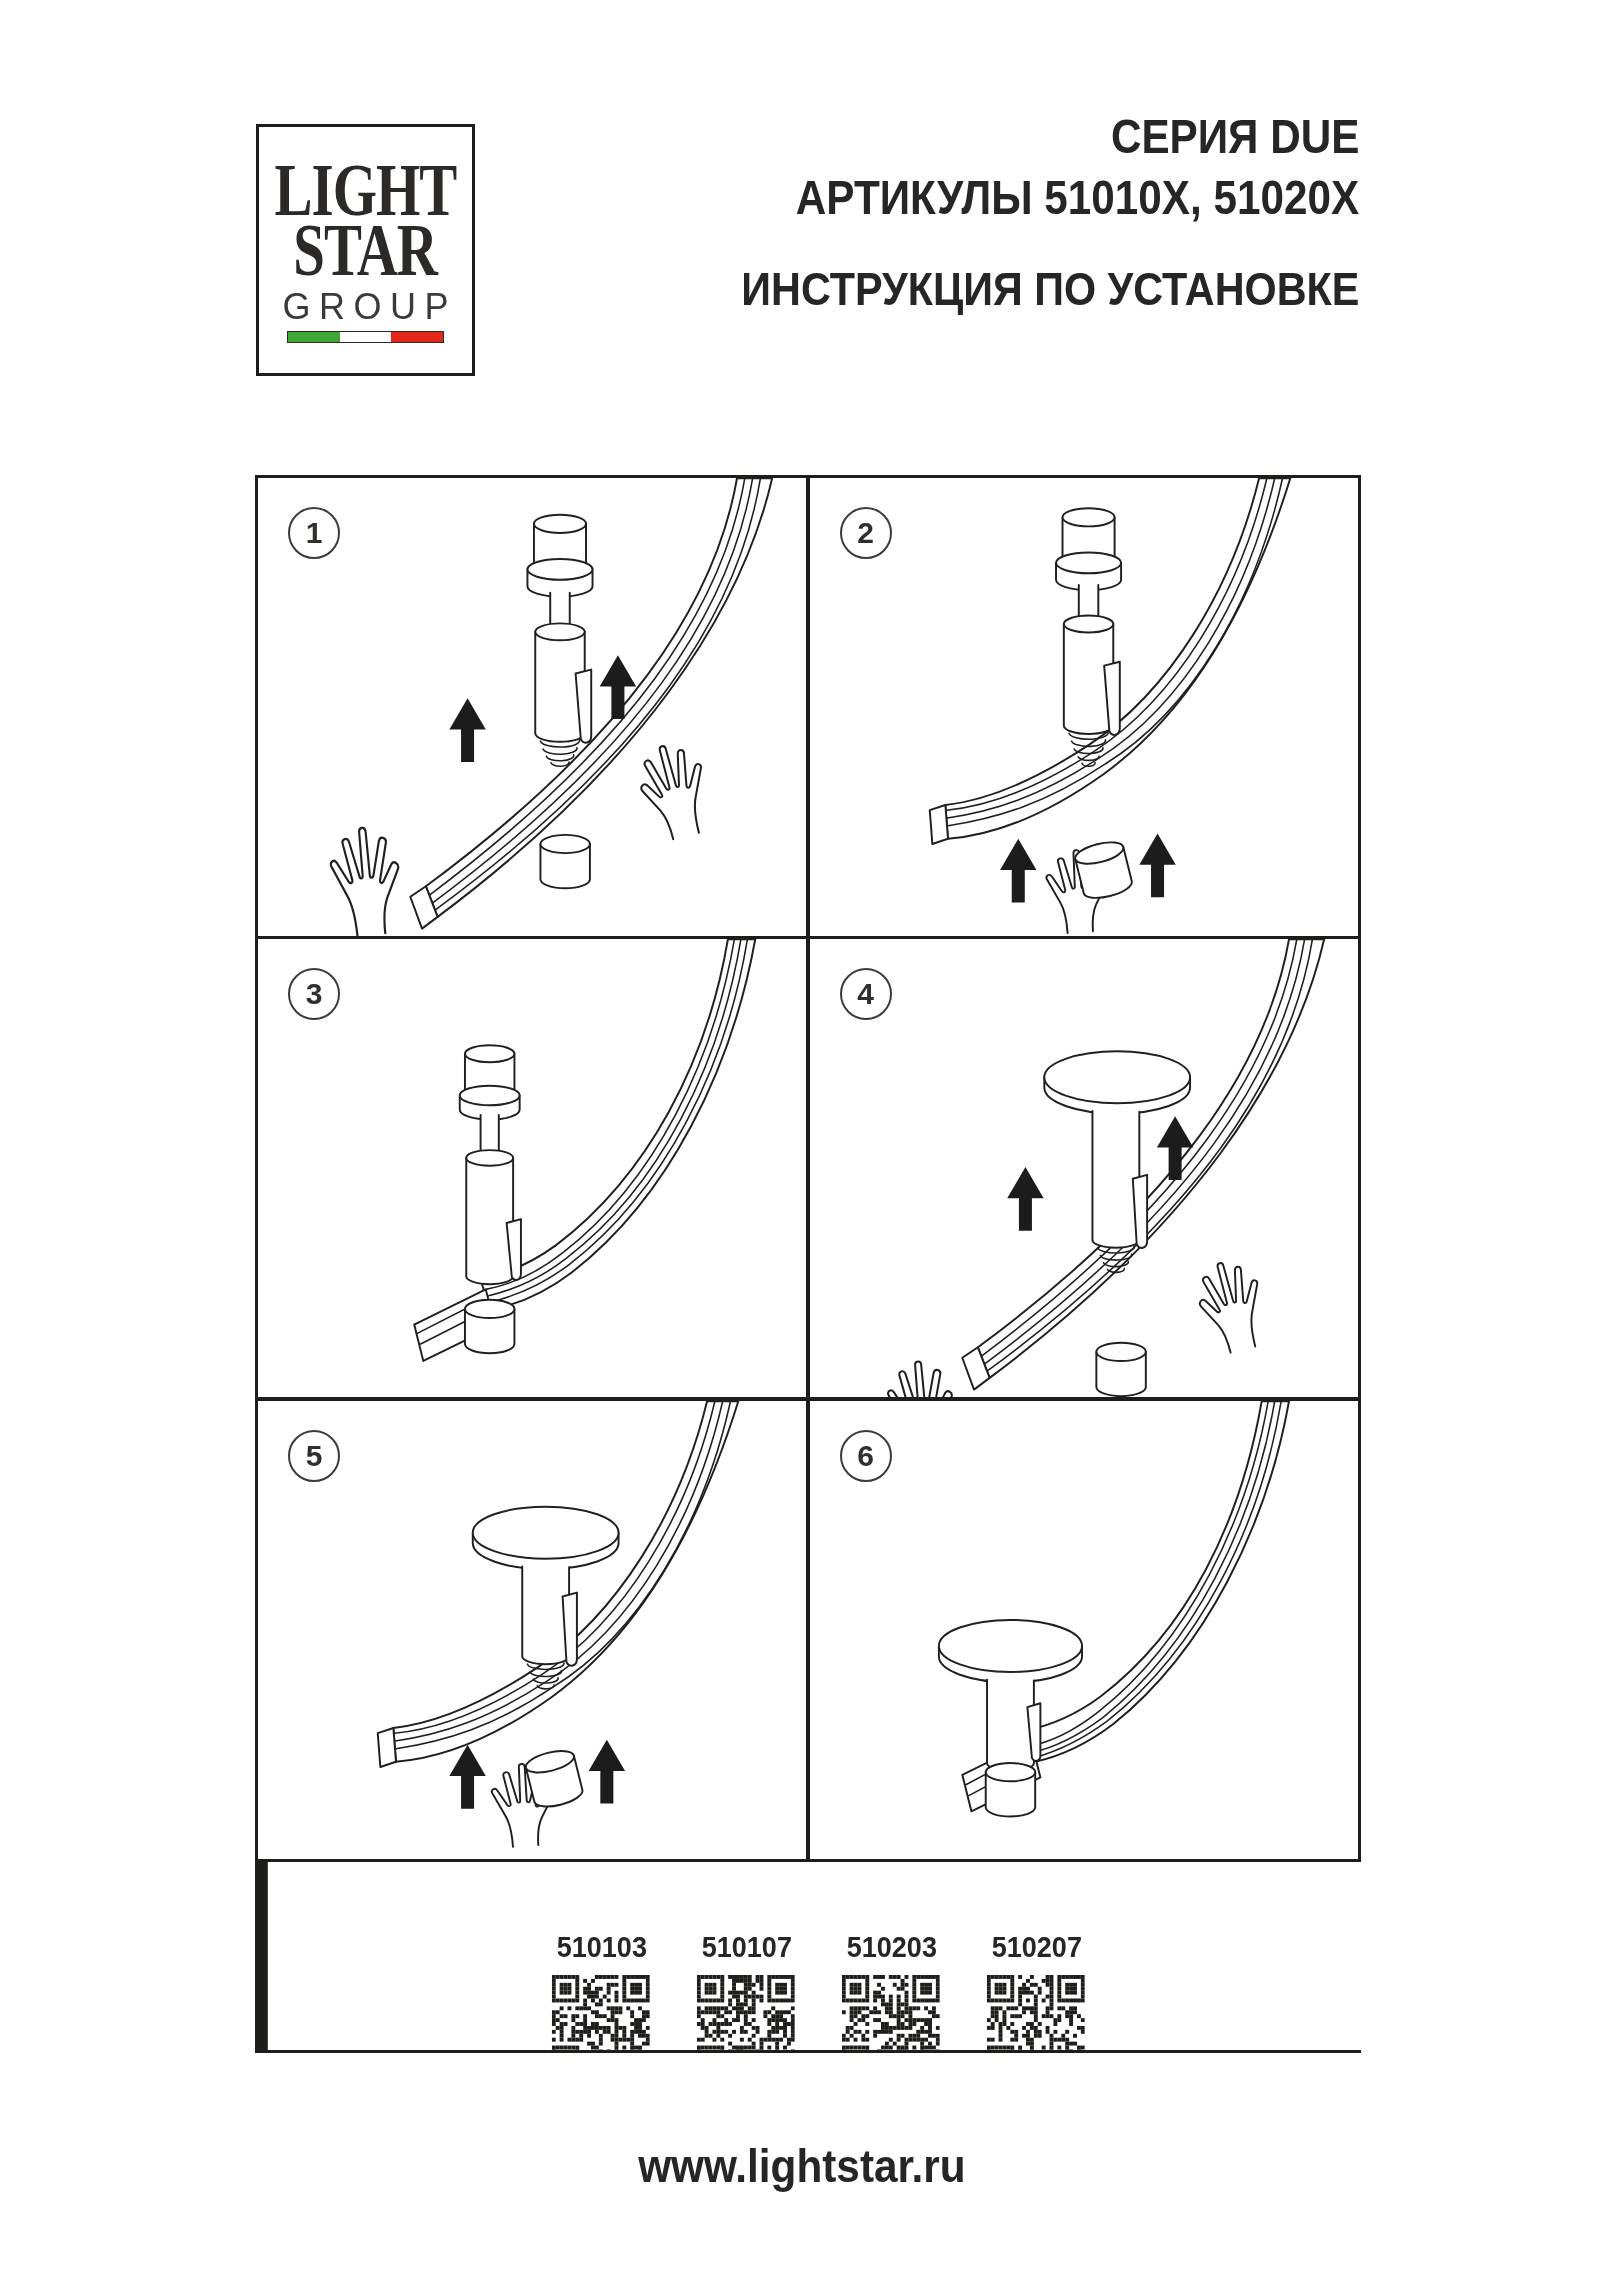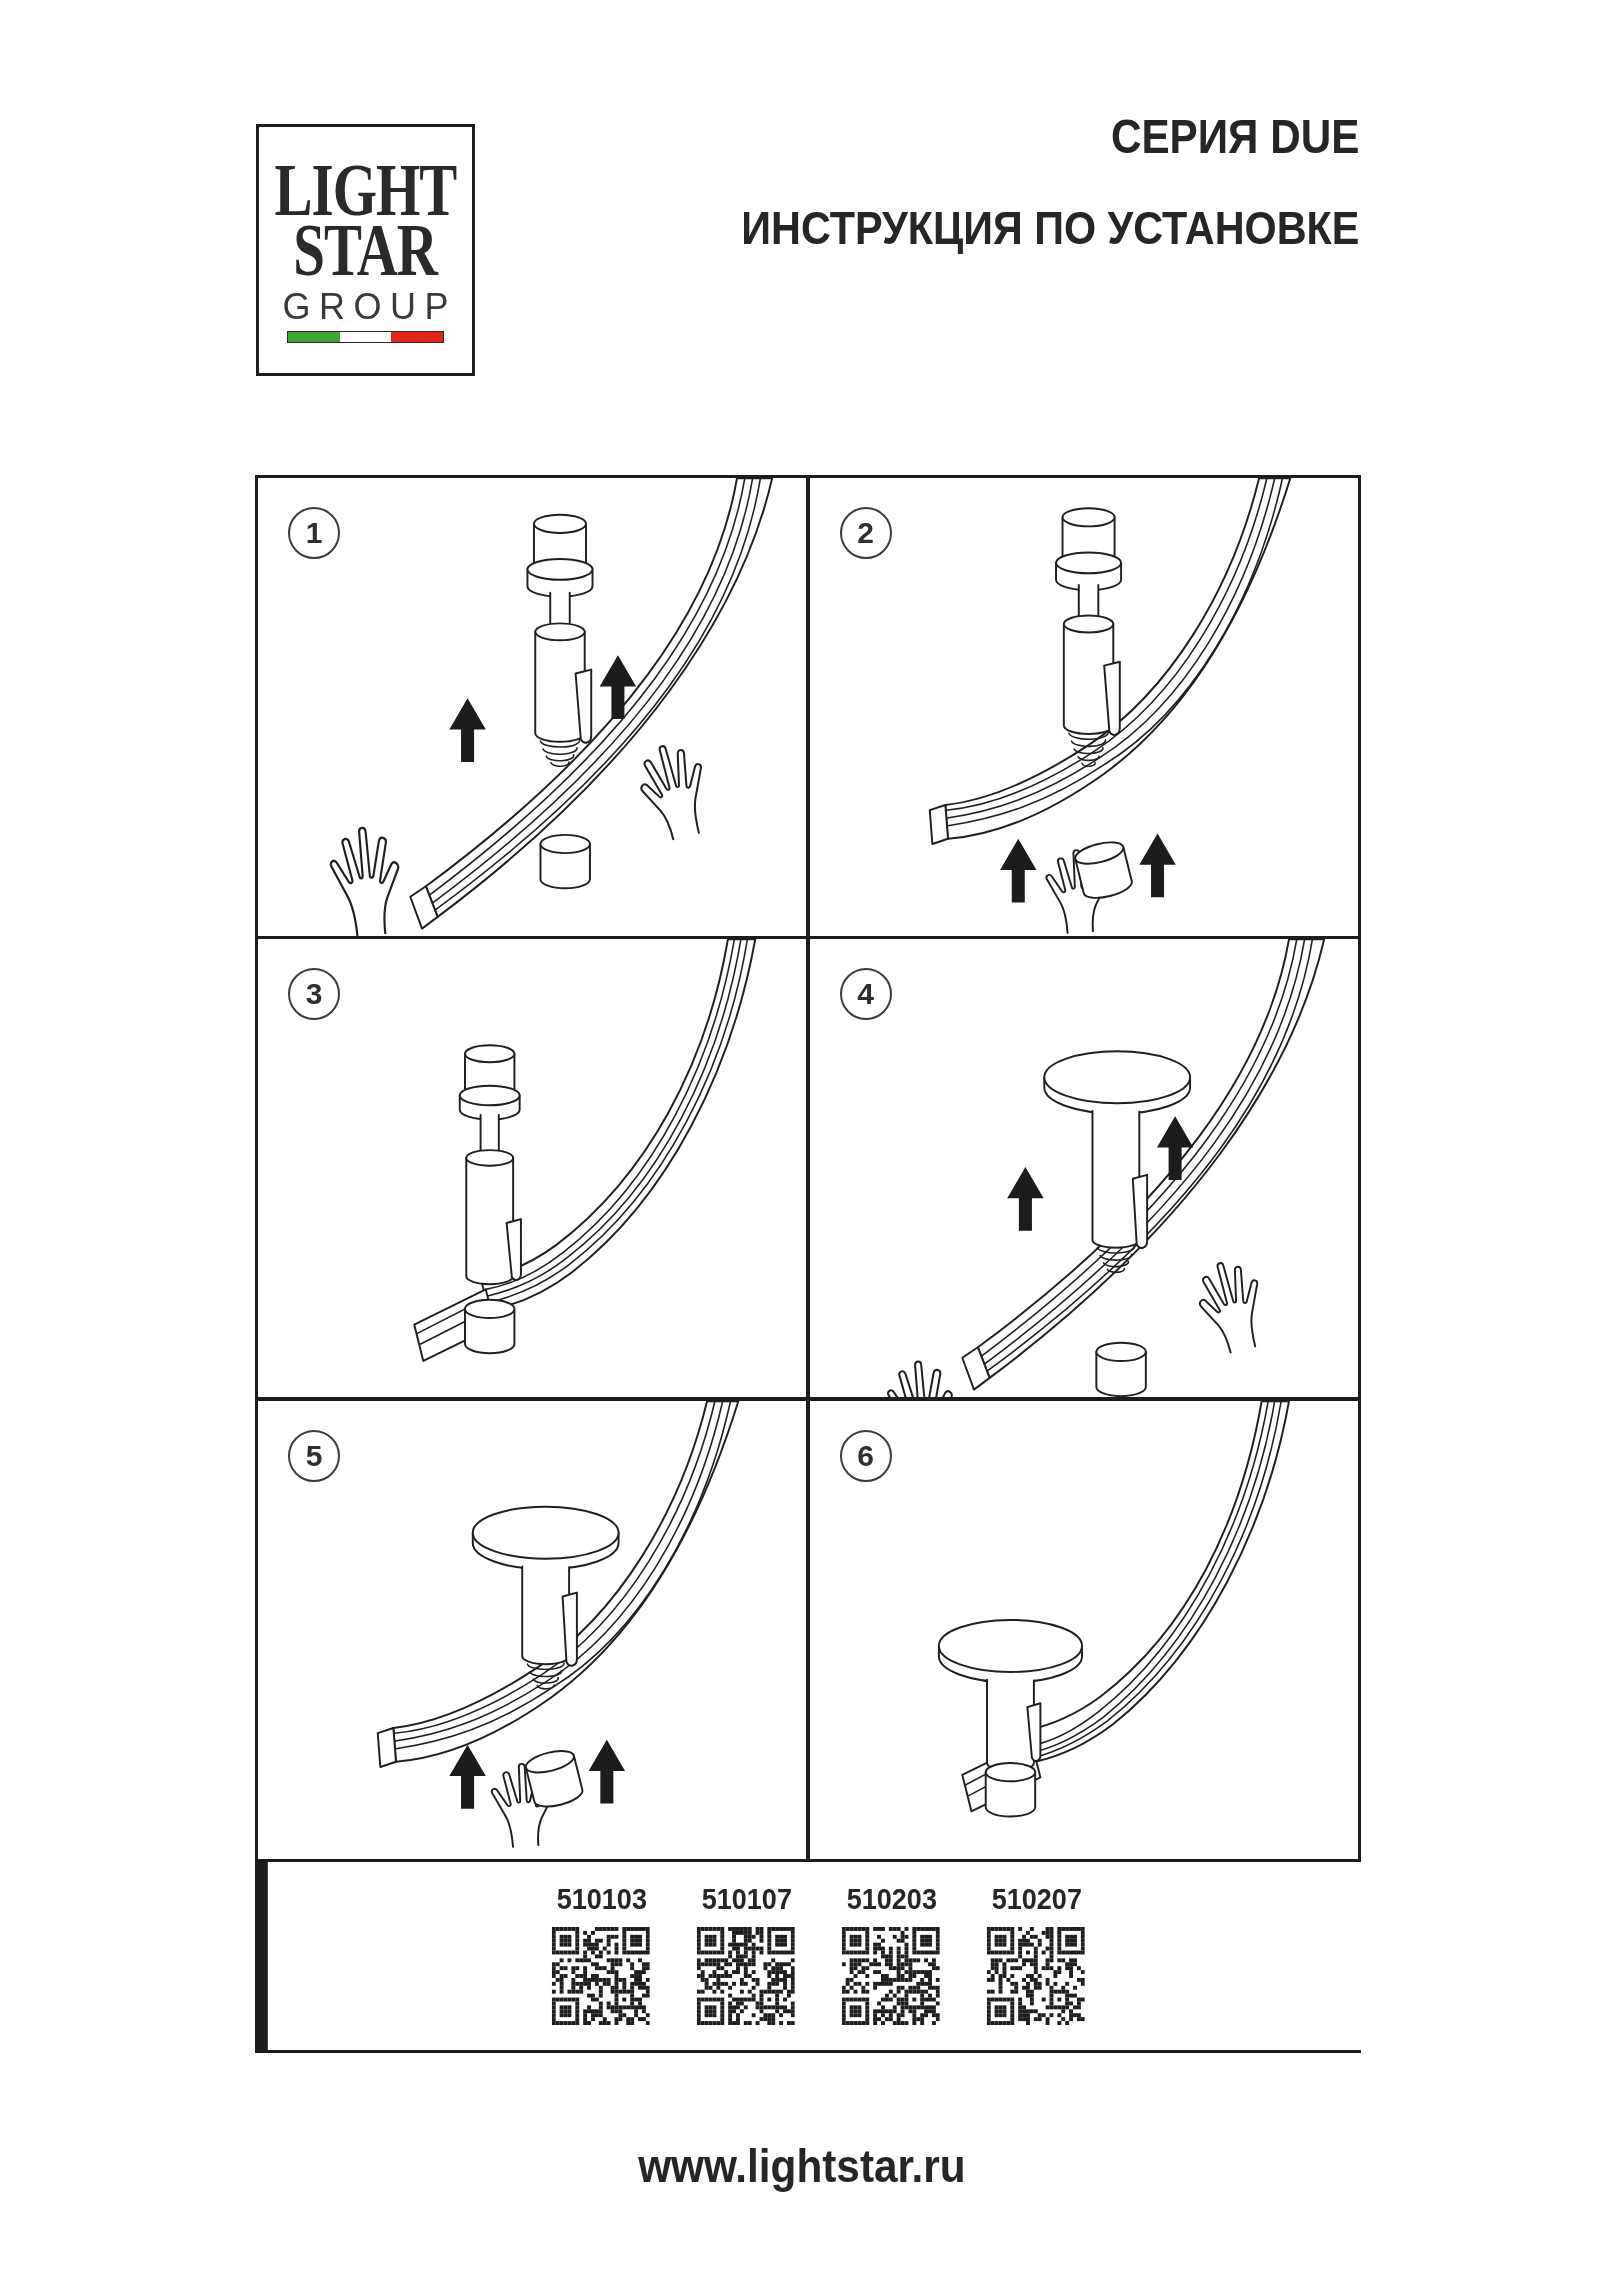--- a/index.html
+++ b/index.html
@@ -60,21 +60,21 @@
     font-size:30px;font-weight:bold;color:#2f2f2e;background:#fff;
   }
   .ill{stroke:#20201f;stroke-width:3;fill:none;stroke-linejoin:round;stroke-linecap:round;}
   .thin{stroke-width:2.4;}
   .qr-row{
     grid-column:1 / -1;
     display:flex;justify-content:center;gap:47px;
     padding-top:22px;box-sizing:border-box;
     transform:translateX(9.8px);
   }
-  .qr-item{width:98px;text-align:center;}
+  .qr-item{width:98px;text-align:center;margin-top:48px;}
   .qr-label{
     font-size:30px;font-weight:bold;color:#262626;line-height:30px;
     display:inline-block;transform:scaleX(0.9);white-space:nowrap;
   }
   .qr-code{margin-top:13px;width:98px;height:98px;}
   
   .footer{
     position:absolute;left:0;right:12px;top:2138px;text-align:center;
     font-size:47px;font-weight:bold;color:#262626;
   }
@@ -104,20 +104,21 @@
     <div class="logo-sub">GROUP</div>
     <div class="logo-flag">
       <div style="background: rgb(63, 165, 53);"></div>
       <div style="background: rgb(255, 255, 255);"></div>
       <div style="background: rgb(226, 38, 25);"></div>
     </div>
   </div>
 
   <div class="header-text">
     <span class="hline h-big"><span>СЕРИЯ DUE</span></span>
+    <span class="hline h-big"><span>АРТИКУЛЫ 51010Х, 51020Х</span></span>
     <span class="hline h-ins h-gap"><span>ИНСТРУКЦИЯ ПО УСТАНОВКЕ</span></span>
   </div>
 
   <div class="grid">
 
     <div class="cell">
       <svg class="ill" width="548" height="458" viewBox="0 0 842 703">
         <g>
           <path fill="#ffffff" d="M736,0 C702,196 562,402 258,627 L276,674 C586,442 742,208 790,0 Z"></path>
           <path class="thin" d="M748,0 C714,200 574,408 264,640"></path>

